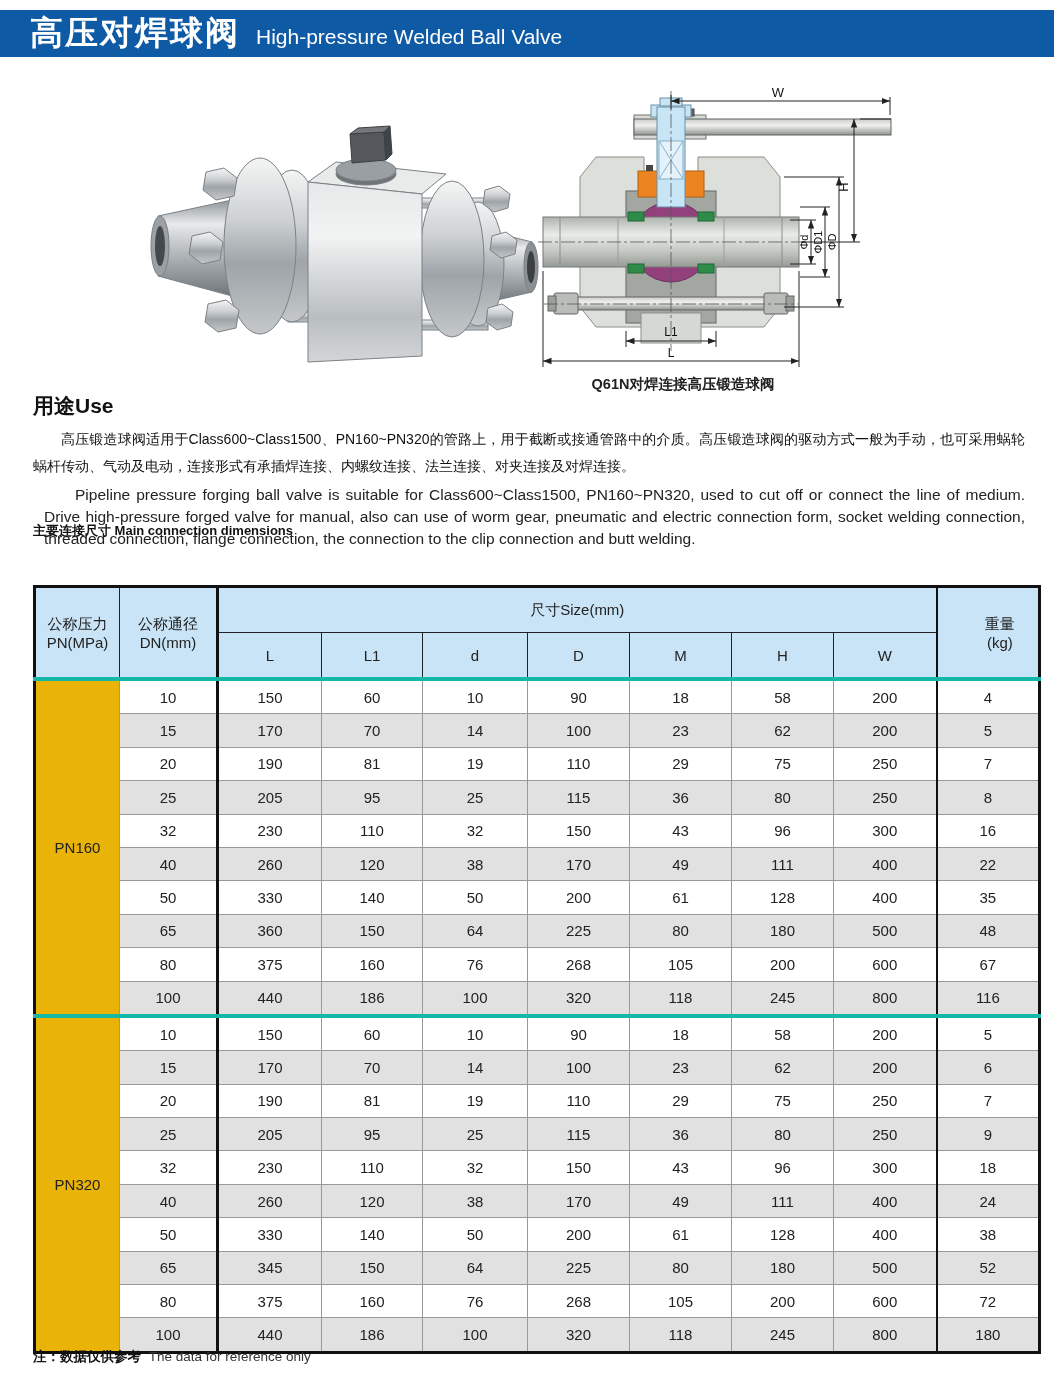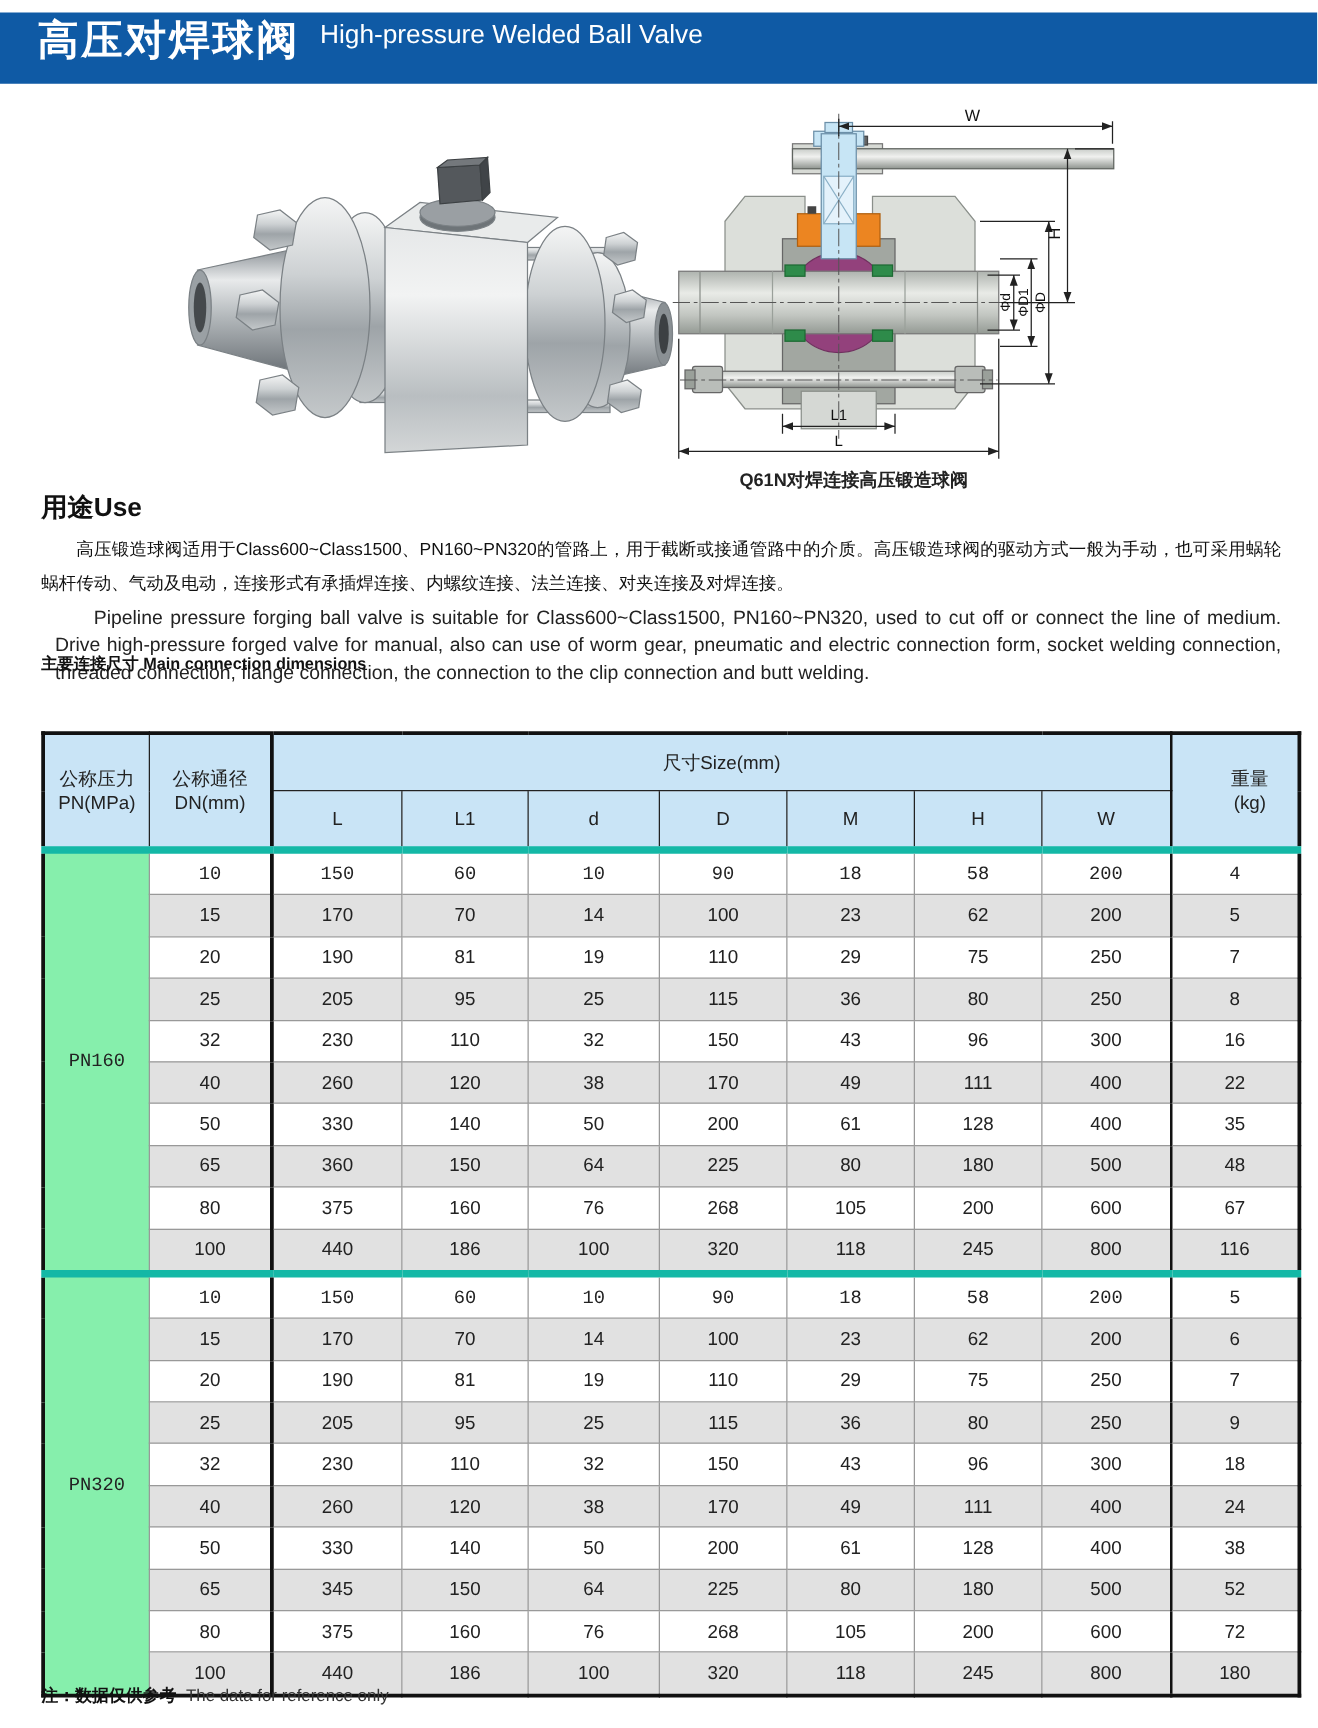--- a/index.html
+++ b/index.html
@@ -1,20 +1,20 @@
 <!DOCTYPE html>
 <html><head>
 <meta charset="utf-8">
 <style>
   html,body{margin:0;padding:0;background:#fff;}
   .page{position:relative;width:1054px;height:1382px;background:#fff;overflow:hidden;
         font-family:"Liberation Sans","DejaVu Sans",sans-serif;color:#1a1a1a;}
   
-  .topbar{position:absolute;left:0;top:10px;width:1054px;height:57px;background:#0f5aa5;
-          display:flex;}
+  .topbar{position:absolute;left:0;top:10px;width:1054px;height:47px;background:#0f5aa5;
+          display:flex;align-items:center;}
   .t-zh{font-size:33px;font-weight:bold;color:#fff;margin-left:30px;letter-spacing:2px;}
   .t-en{font-size:21px;color:#fff;margin-left:16px;margin-top:6px;}
   
   .photo-wrap{position:absolute;left:140px;top:124px;}
   .drawing-wrap{position:absolute;left:538px;top:85px;}
   
   .use-sec{position:absolute;left:33px;top:392px;width:992px;}
   .sec-h{font-size:21px;font-weight:bold;color:#111;margin:0 0 6px 0;}
   .p-zh{font-size:14px;line-height:27px;text-indent:2em;margin:0;text-align:justify;color:#111;}
   .p-en{font-size:15.5px;line-height:22px;margin:4px 0 0 11px;text-align:justify;color:#222;}
@@ -28,24 +28,24 @@
              font-size:15px;color:#222;font-weight:normal;}
   .dim-table thead th{background:#c9e4f6;border:1px solid #222;}
   .dim-table thead tr.top th{height:44px;}
   .dim-table thead tr.sub th{height:44px;}
   .dim-table thead{border-bottom:3px solid #111;}
   .dim-table th.c-dn{border-right:3px solid #111;}
   .dim-table th.c-wt{border-left:2px solid #111;padding-left:24px;}
   .dim-table thead .two{line-height:19px;}
   .dim-table tbody td{background:#fff;border:1px solid #999;height:32.4px;}
   .dim-table tbody tr.alt td{background:#e1e1e1;}
-  .dim-table tbody td.pn{background:#86efac;margin-left:33px;}
+  .dim-table tbody td.pn{background:#eab308;margin-left:33px;}
   .dim-table tbody td.dn{border-right:3px solid #111;}
   .dim-table tbody td.wt{border-left:2px solid #111;}
-  .dim-table tbody tr.group-start td{border-top:6px solid #14b8a6;font-family:Liberation Mono, monospace;}
+  .dim-table tbody tr.group-start td{border-top:4px solid #14b8a6;}
   
   .note{position:absolute;left:33px;top:1348px;font-size:13.5px;color:#111;}
   .note .nz{font-weight:bold;}
   .note .ne{margin-left:4px;color:#333;}
   
   .dimtxt{font-family:"Liberation Sans","DejaVu Sans",sans-serif;fill:#111;}
 </style>
 </head>
 <body>
 

